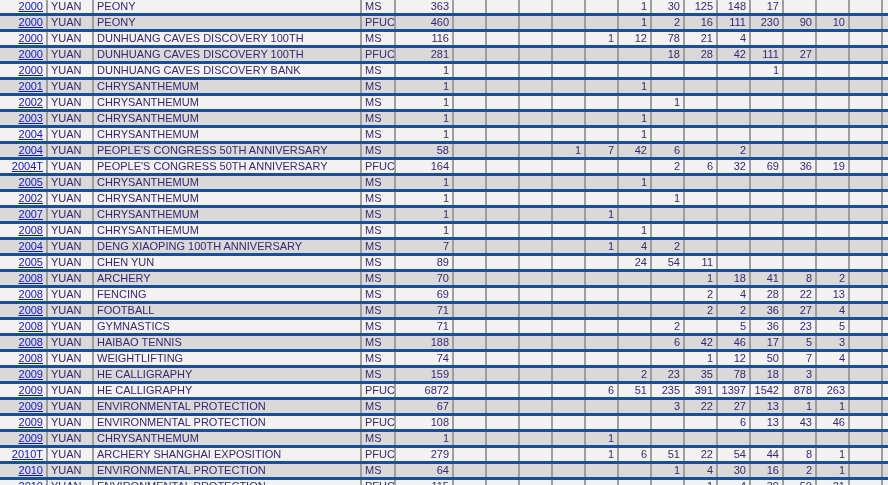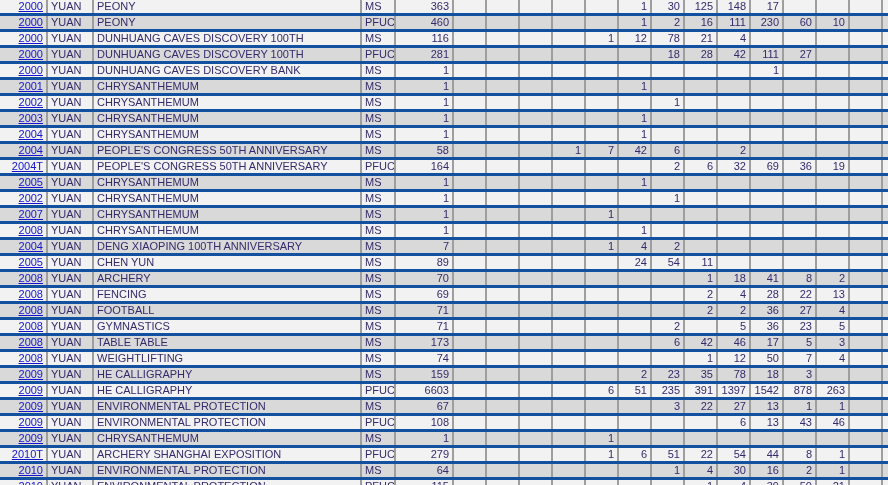--- a/index.html
+++ b/index.html
@@ -104,21 +104,21 @@
           <td class="num"></td>
           <td class="num"></td>
           <td class="num"></td>
           <td class="num"></td>
           <td class="num"></td>
           <td class="num">1</td>
           <td class="num">2</td>
           <td class="num">16</td>
           <td class="num">111</td>
           <td class="num">230</td>
-          <td class="num">60</td>
+          <td class="num">90</td>
           <td class="num">10</td>
           <td class="num"></td>
           <td class="num"></td>
         </tr>
         <tr class="odd">
           <td class="num year-cell"><a href="#">2000</a></td>
           <td>YUAN</td>
           <td>DUNHUANG CAVES DISCOVERY 100TH</td>
           <td>MS</td>
           <td class="num">116</td>
@@ -511,23 +511,23 @@
           <td class="num">5</td>
           <td class="num">36</td>
           <td class="num">23</td>
           <td class="num">5</td>
           <td class="num"></td>
           <td class="num"></td>
         </tr>
         <tr class="even">
           <td class="num year-cell"><a href="#">2008</a></td>
           <td>YUAN</td>
-          <td>TABLE TABLE</td>
-          <td>MS</td>
-          <td class="num">173</td>
+          <td>HAIBAO TENNIS</td>
+          <td>MS</td>
+          <td class="num">188</td>
           <td class="num"></td>
           <td class="num"></td>
           <td class="num"></td>
           <td class="num"></td>
           <td class="num"></td>
           <td class="num"></td>
           <td class="num">6</td>
           <td class="num">42</td>
           <td class="num">46</td>
           <td class="num">17</td>
@@ -576,21 +576,21 @@
           <td class="num">3</td>
           <td class="num"></td>
           <td class="num"></td>
           <td class="num"></td>
         </tr>
         <tr class="odd">
           <td class="num year-cell"><a href="#">2009</a></td>
           <td>YUAN</td>
           <td>HE CALLIGRAPHY</td>
           <td>PFUC</td>
-          <td class="num">6603</td>
+          <td class="num">6872</td>
           <td class="num"></td>
           <td class="num"></td>
           <td class="num"></td>
           <td class="num"></td>
           <td class="num">6</td>
           <td class="num">51</td>
           <td class="num">235</td>
           <td class="num">391</td>
           <td class="num">1397</td>
           <td class="num">1542</td>

